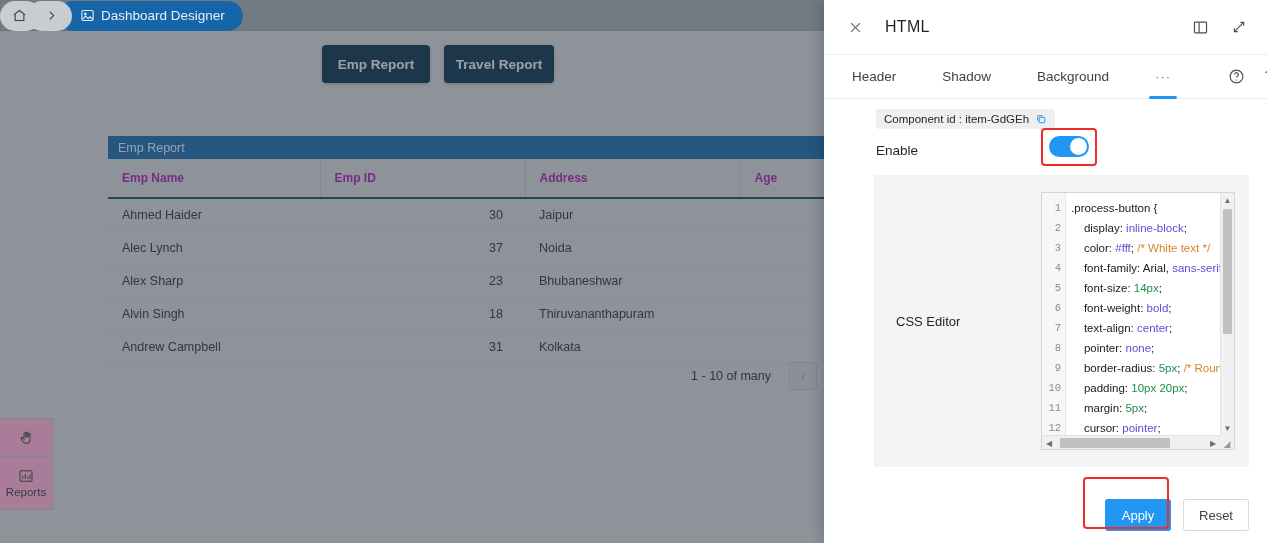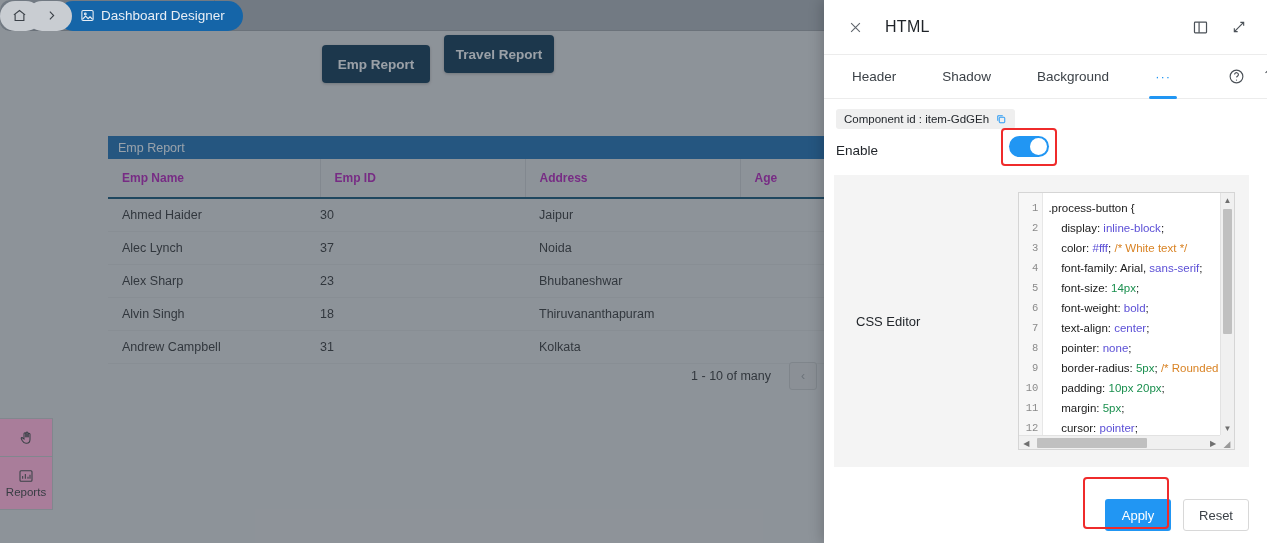--- a/index.html
+++ b/index.html
@@ -17,21 +17,21 @@
   }
   .dim-overlay {
     position: absolute; inset: 0;
     background: rgba(60,66,74,0.42);
     pointer-events: none;
   }
 
   
   .topbar {
     position: absolute; top: 0; left: 0; width: 1267px; height: 31px;
-    background: #9aa3ad; border-bottom: 1px solid #8d959e; border-radius: 10px;
+    background: #9aa3ad; border-bottom: 1px solid #8d959e;
   }
   .tb-seg {
     position: absolute; top: 0; height: 31px;
     border-right: 1px solid #8d959e;
   }
   .crumb-wrap {
     position: absolute; top: 0px; left: 0px; height: 31px;
     display: flex; align-items: center;
   }
   .crumb-chip {
@@ -57,21 +57,21 @@
     position: absolute; height: 38px;
     background: #06304f; color: #dfe4ea;
     border: none; border-radius: 4px;
     font-family: "Liberation Sans", sans-serif;
     font-size: 13.5px; font-weight: bold;
     display: flex; align-items: center; justify-content: center;
     box-shadow: 0 1px 3px rgba(0,0,0,0.25);
     cursor: pointer;
   }
   #emp-report-btn { left: 322px; top: 45px; width: 108px; }
-  #travel-report-btn { left: 444px; top: 35px; width: 110px; }
+  #travel-report-btn { left: 444px; top: 45px; width: 110px; }
 
   
   .table-card {
     position: absolute; left: 108px; top: 136px;
     width: 845px; background: #c9cdd2;
   }
   .table-title {
     height: 23px; background: #1565a8; color: #dbe6f0;
     font-size: 12.5px; display: flex; align-items: center;
     padding-left: 10px;
@@ -86,21 +86,21 @@
   .tbl th:last-child { border-right: none; }
   .tbl td {
     font-size: 12.5px; color: #2a2f35; height: 33px;
     padding: 0 0 0 14px;
     border-bottom: 1px solid #bfc4ca;
   }
   .c-name { width: 212px; }
   .c-id   { width: 205px; }
   .c-addr { width: 215px; }
   .c-age  { width: 213px; }
-  td.c-id { padding-right: 22px; padding-left: 0; }
+  td.c-id { text-align: right; padding-right: 22px; padding-left: 0; }
 
   
   .pager {
     position: absolute; left: 108px; top: 362px; width: 845px;
     display: flex; align-items: center; justify-content: flex-end;
     gap: 8px; font-size: 12.5px; color: #2a2f35;
   }
   .pg-box {
     width: 28px; height: 28px; border: 1px solid #b0b5bb;
     border-radius: 3px; background: #c4c8ce;
@@ -158,21 +158,21 @@
   .tab.active { color: #2196f3; }
   .tab.active::after {
     content: ""; position: absolute; left: 0; right: 0; bottom: 0;
     height: 3px; background: #2196f3; border-radius: 2px;
   }
   .tab-dots { letter-spacing: 1px; font-size: 13px; }
   .tabs-spacer { flex: 1; }
   .tab-ic { margin-left: 17px; cursor: pointer; color: #4a5057; }
 
   
-  .panel-body { flex: 1; padding: 10px 18px 0 10px; overflow: hidden; }
+  .panel-body { flex: 1; padding: 10px 18px 0 10px; overflow: hidden; margin-left: 40px; }
   .comp-id {
     display: inline-flex; align-items: center; gap: 6px;
     background: #efefef; border-radius: 3px;
     padding: 4px 8px; font-size: 11.5px; color: #24282d;
     margin-left: 0px;
   }
   .row-enable {
     display: flex; align-items: center;
     height: 42px; padding-left: 2px; position: relative;
   }

